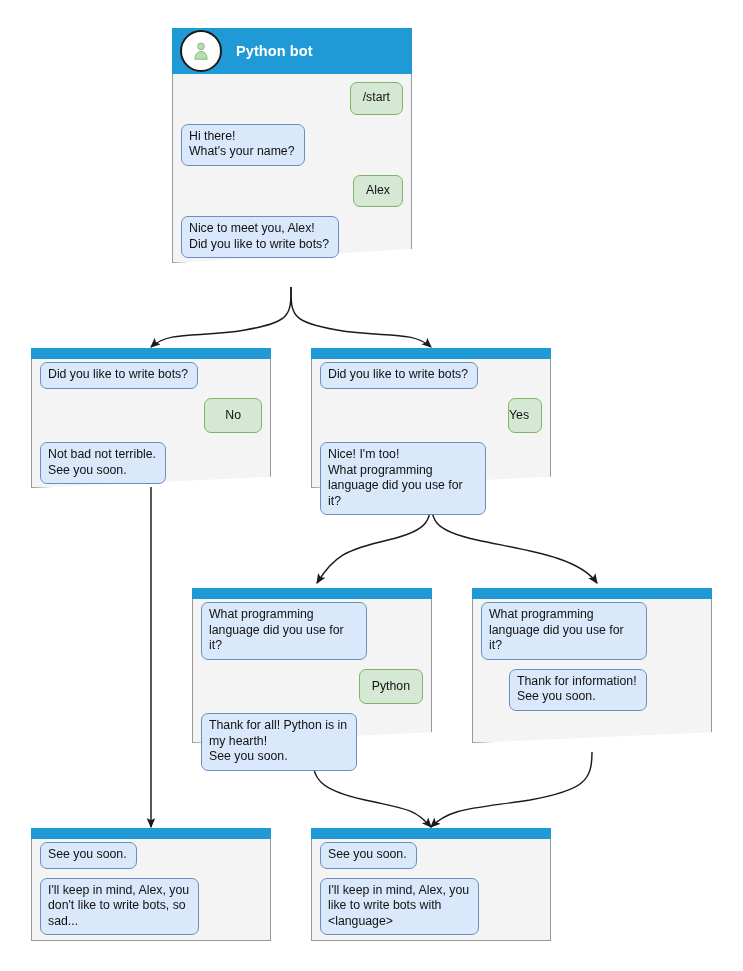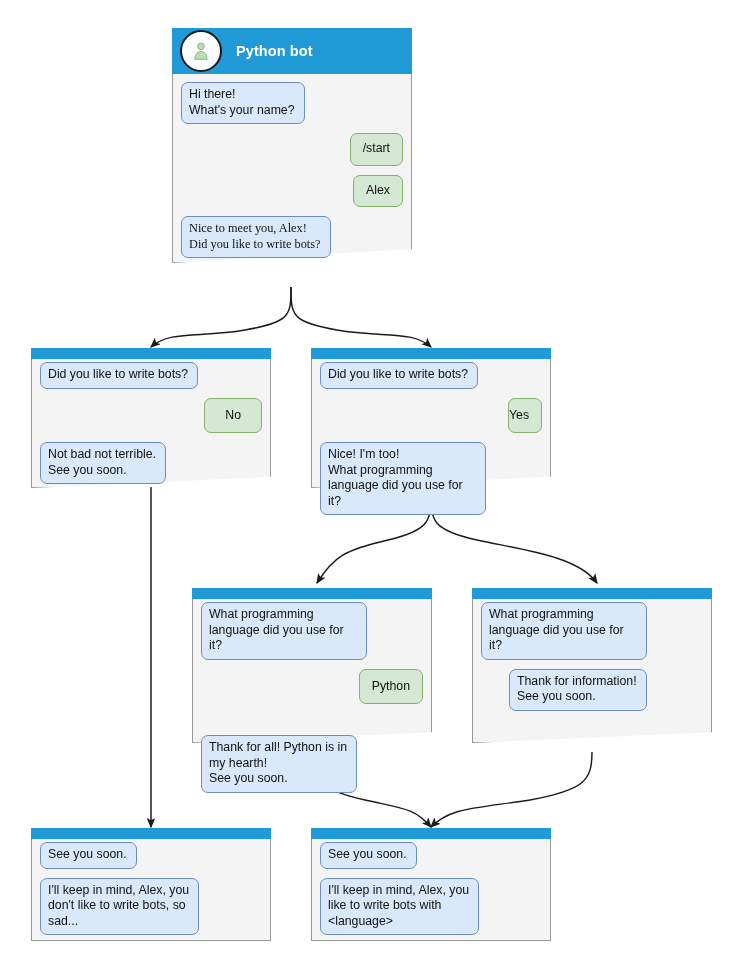--- a/index.html
+++ b/index.html
@@ -142,32 +142,32 @@
     <div class="titlebar tall">
       <span class="avatar">
         <svg width="22" height="22" viewBox="0 0 24 24" aria-hidden="true">
           <circle cx="12" cy="7" r="3.6" fill="#b7dfb0" stroke="#7aa874" stroke-width="0.9"></circle>
           <path d="M5.4 21 C5.4 15.4 8.3 12.6 12 12.6 C15.7 12.6 18.6 15.4 18.6 21 Z" fill="#b7dfb0" stroke="#7aa874" stroke-width="0.9"></path>
         </svg>
       </span>
       <span class="bot-title">Python bot</span>
     </div>
     <div class="chat" style="top:46px;">
+      <div class="row right">
+        <div class="bubble user">/start</div>
+      </div>
       <div class="row left">
         <div class="bubble bot">Hi there!
 What's your name?</div>
       </div>
       <div class="row right">
-        <div class="bubble user">/start</div>
-      </div>
-      <div class="row right">
         <div class="bubble user">Alex</div>
       </div>
       <div class="row left">
-        <div class="bubble bot" style="max-width:165px;font-family:Liberation Serif, serif;">Nice to meet you, Alex!
+        <div class="bubble bot" style="max-width:165px;">Nice to meet you, Alex!
 Did you like to write bots?</div>
       </div>
     </div>
   </div>
 
   <div class="node" style="left:31px; top:348px; width:240px; height:150px;">
     <div class="sheet" style="height:140px; clip-path: polygon(0 0, 100% 0, 100% 92%, 0 100%);"></div>
     <div class="titlebar thin"></div>
     <div class="chat nopad" style="top:11px;">
       <div class="row left">
@@ -206,21 +206,21 @@
     <div class="titlebar thin"></div>
     <div class="chat nopad" style="top:11px;">
       <div class="row left">
         <div class="bubble bot" style="max-width:166px;">What programming
 language did you use for it?</div>
       </div>
       <div class="row right">
         <div class="bubble user" style="padding:9px 12px;">Python</div>
       </div>
       <div class="row left">
-        <div class="bubble bot" style="max-width:166px;margin-top:22px;">Thank for all! Python is in
+        <div class="bubble bot" style="max-width:166px;">Thank for all! Python is in
 my hearth!
 See you soon.</div>
       </div>
     </div>
   </div>
 
   <div class="node" style="left:472px; top:588px; width:240px; height:165px;">
     <div class="sheet" style="height:155px; clip-path: polygon(0 0, 100% 0, 100% 93%, 0 100%);"></div>
     <div class="titlebar thin"></div>
     <div class="chat nopad" style="top:11px;">

